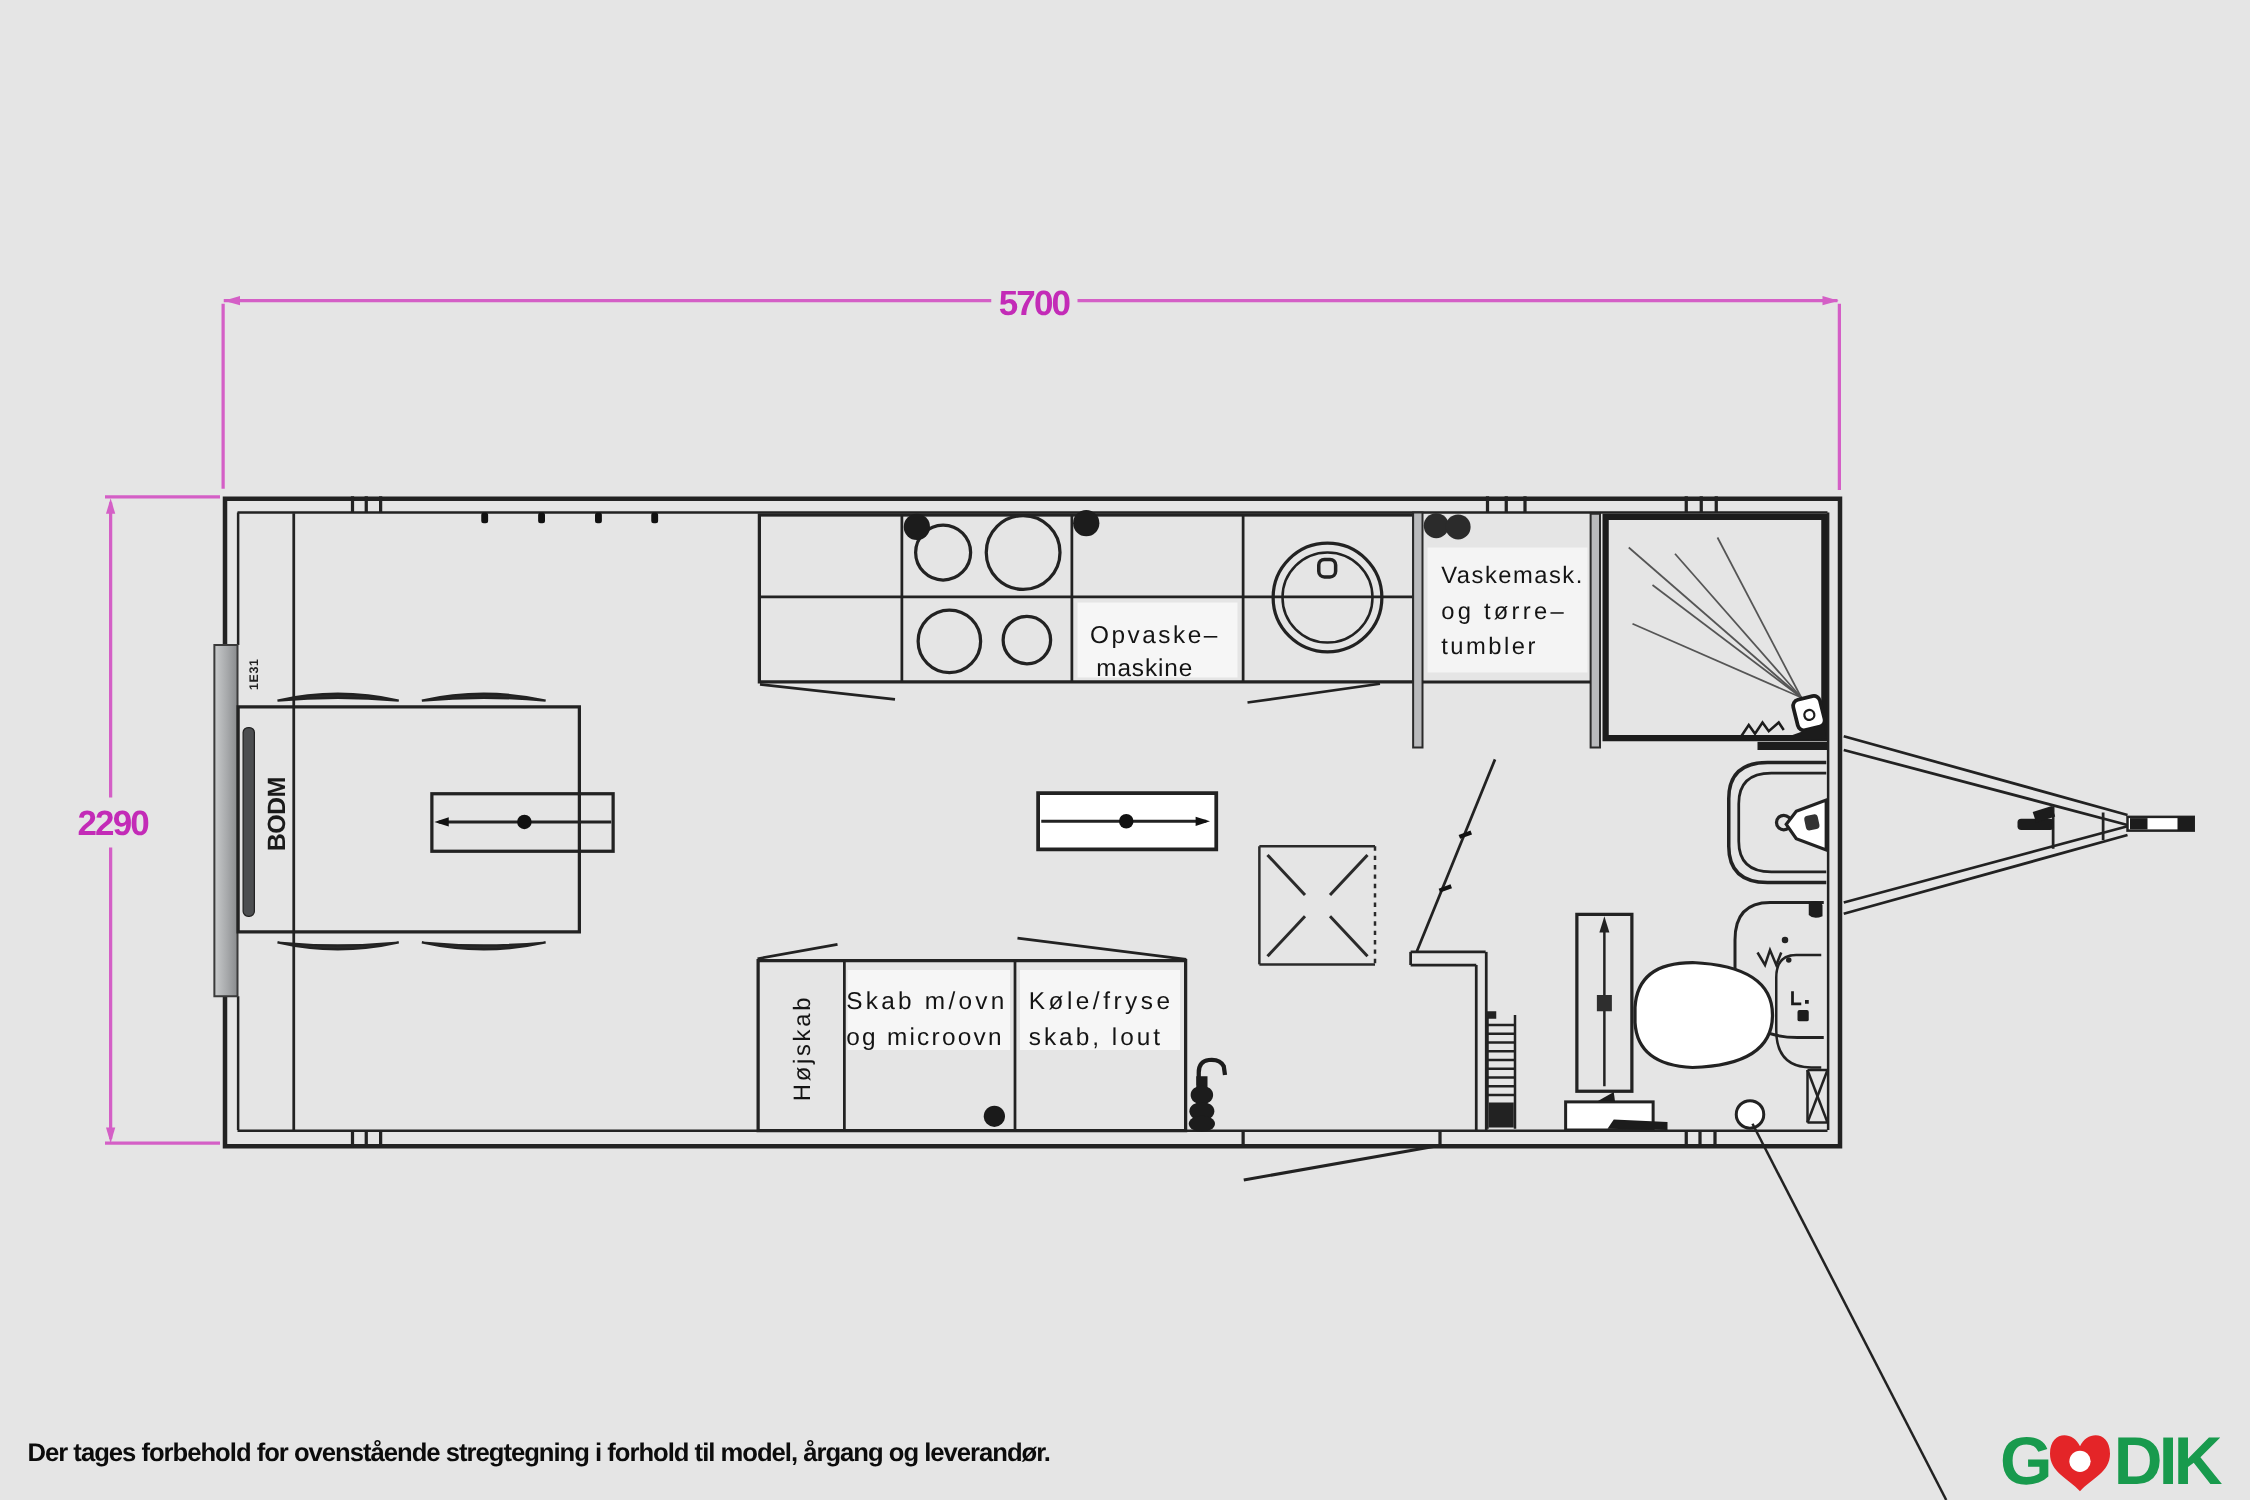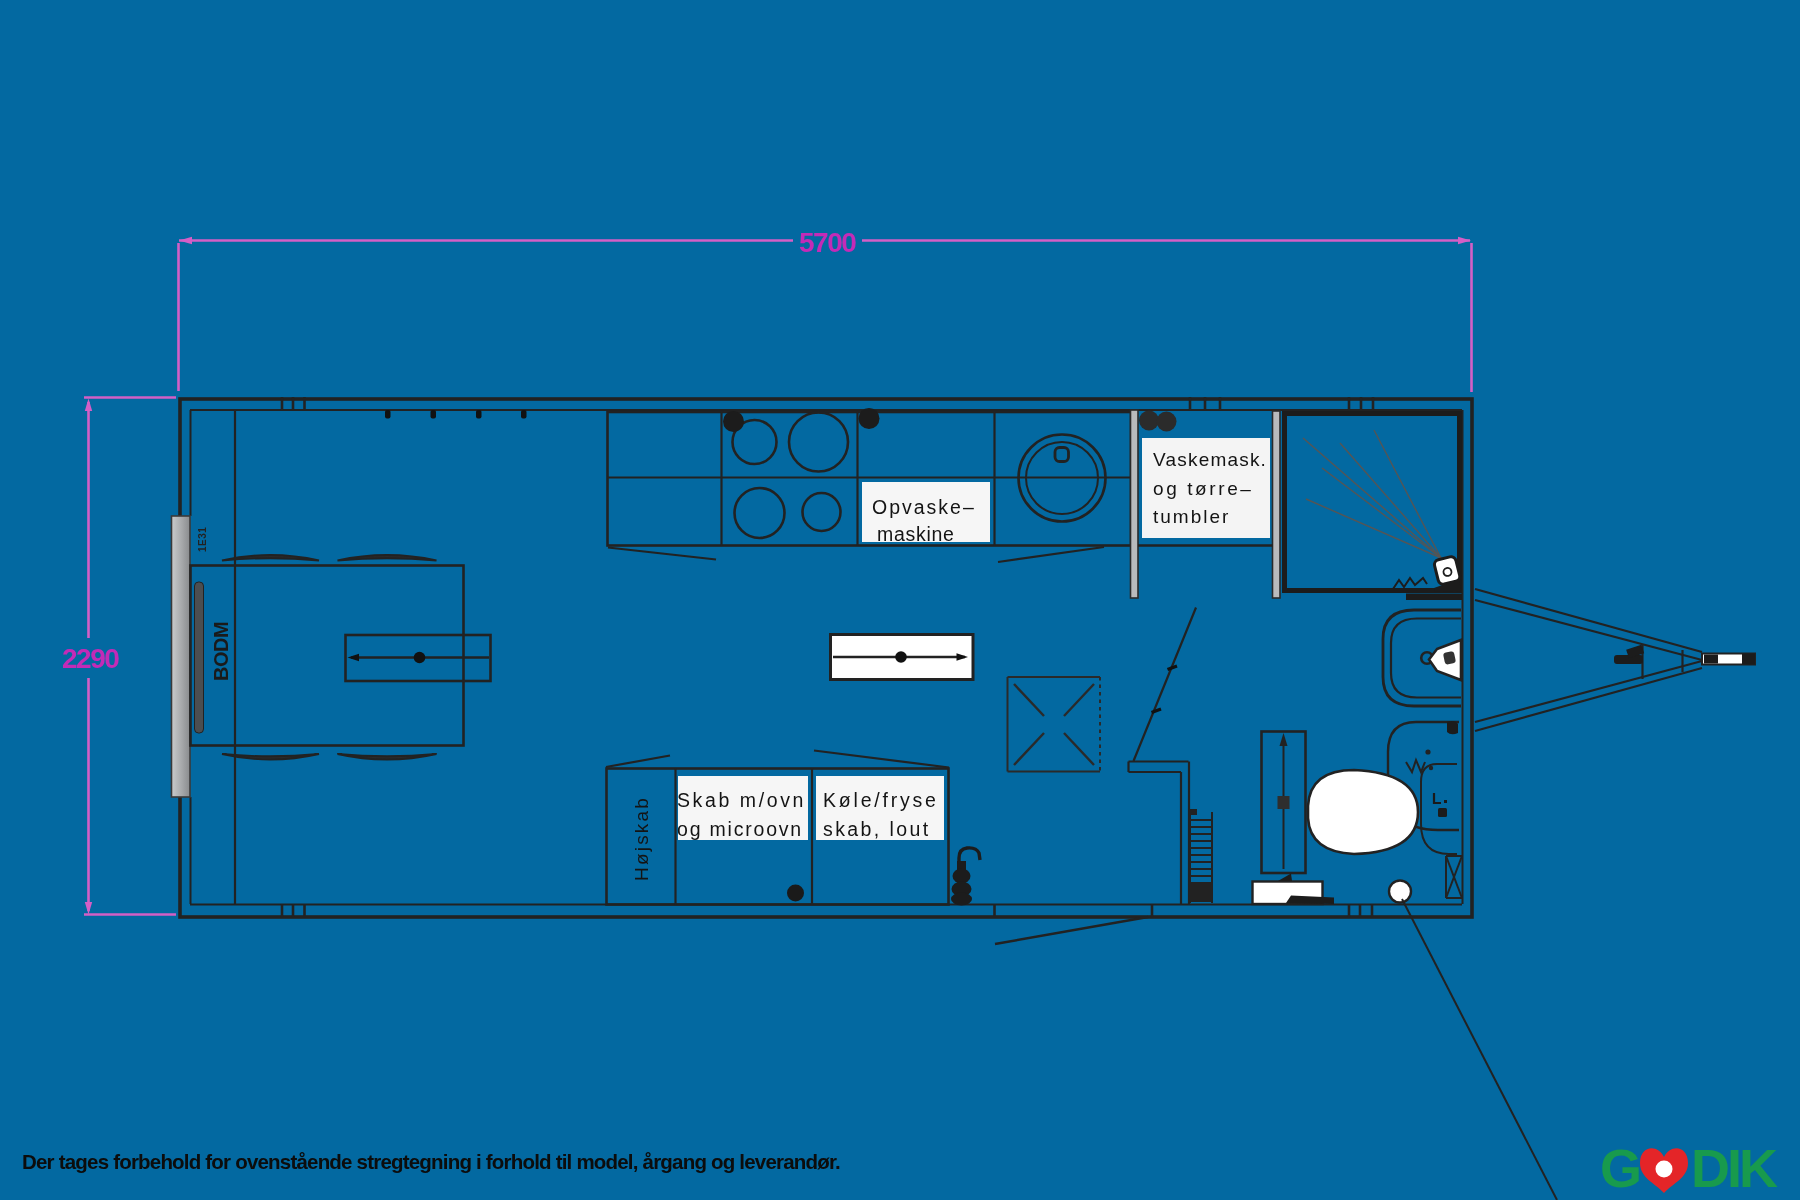--- a/index.html
+++ b/index.html
@@ -1,16 +1,16 @@
 <!DOCTYPE html>
 <html><head>
 <meta charset="utf-8">
 <style>
   html,body{margin:0;padding:0;background:#fff;}
-  #page{position:relative;width:1800px;height:1200px;background:#0369a1;overflow:hidden;
+  #page{position:relative;width:1800px;height:1200px;background:#e5e5e5;overflow:hidden;
         font-family:"Liberation Sans", sans-serif;}
   svg text{font-family:"Liberation Sans", sans-serif;}
 </style>
 </head>
 <body>
 <div id="page">
 <svg width="1800" height="1200" viewBox="0 0 1800 1200">
   <defs>
     <linearGradient id="doorgrad" x1="0" y1="0" x2="1" y2="0">
       <stop offset="0" stop-color="#c9cbcc"></stop>

